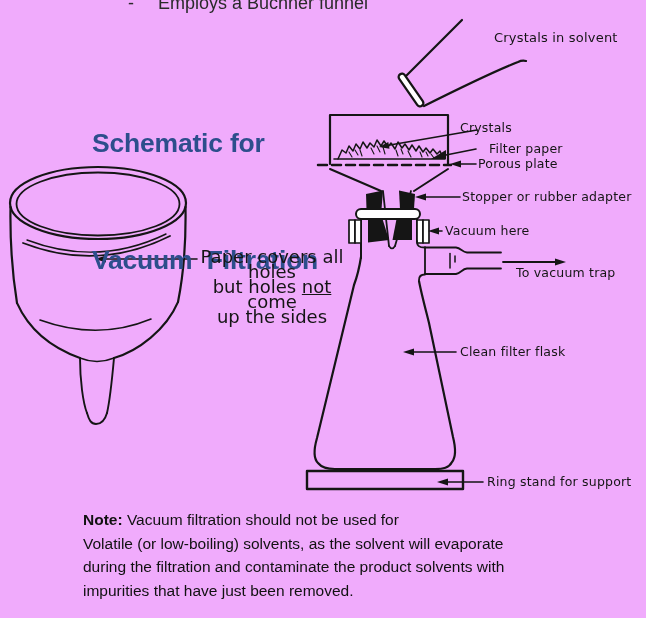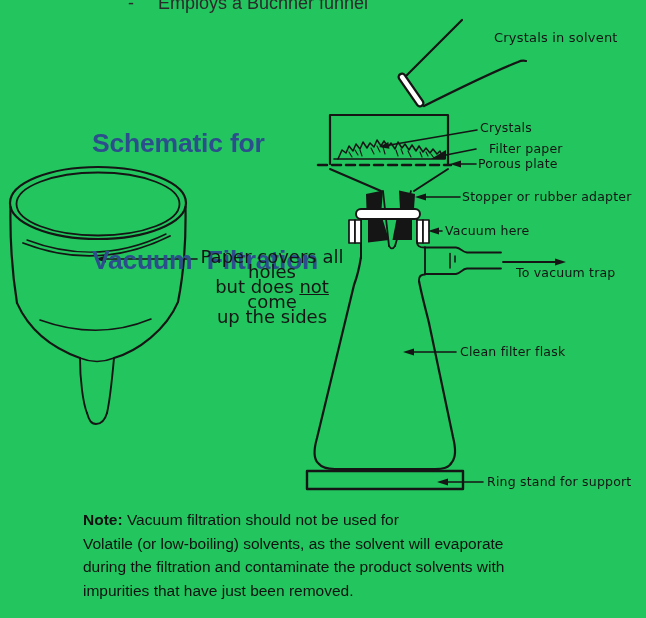--- a/index.html
+++ b/index.html
@@ -1,17 +1,17 @@
 <!DOCTYPE html>
 <html><head>
 <meta charset="utf-8">
 <style>
   html,body{margin:0;padding:0;background:#fff;}
   #slide{
-    position:relative;width:646px;height:618px;background:#22c55e;overflow:hidden;
+    position:relative;width:646px;height:618px;background:#f0abfc;overflow:hidden;
     font-family:"Liberation Sans",sans-serif;color:#1a1a1a;
   }
   .abs{position:absolute;}
   .diagram-label{
     font-family:"DejaVu Sans",sans-serif;font-size:12.5px;letter-spacing:.2px;
     color:#151515;white-space:pre;line-height:14px;
   }
   #bullet-line{
     top:-7px;left:128px;font-size:18px;color:#2a2a2a;white-space:pre;
     font-family:"Liberation Sans",sans-serif;
@@ -162,39 +162,39 @@
   <div id="bullet-line" class="abs"><span class="dash">-</span><span>Employs a Buchner funnel</span></div>
 
   <div id="slide-title" class="abs">
     <div>Schematic for</div>
     <div>Vacuum  Filtration</div>
   </div>
 
   <div class="abs diagram-label" style="top:31px;left:494px;font-size:13px;">Crystals in solvent</div>
 
 
-  <div class="abs diagram-label" style="top:121px;left:480px;">Crystals</div>
+  <div class="abs diagram-label" style="top:121px;left:460px;">Crystals</div>
 
   <div class="abs diagram-label" style="top:142px;left:478px;margin-left:11px;">Filter paper</div>
 
   <div class="abs diagram-label" style="top:157px;left:478px;">Porous plate</div>
 
   <div class="abs diagram-label" style="top:190px;left:462px;">Stopper or rubber adapter</div>
 
   <div class="abs diagram-label" style="top:224px;left:445px;">Vacuum here</div>
 
   <div class="abs diagram-label" style="top:266px;left:516px;">To vacuum trap</div>
 
   <div class="abs diagram-label" style="top:345px;left:460px;">Clean filter flask</div>
 
   <div class="abs diagram-label" style="top:475px;left:487px;">Ring stand for support</div>
 
   <div id="paper-note" class="abs">
     <div>Paper covers all holes</div>
-    <div><span>but does </span><span class="u">not</span><span> come</span></div>
+    <div><span>but holes </span><span class="u">not</span><span> come</span></div>
     <div>up the sides</div>
   </div>
 
   <div id="bottom-note" class="abs">
     <div><span class="bold">Note:</span><span> Vacuum filtration should not be used for</span></div>
     <div>Volatile (or low-boiling) solvents, as the solvent will evaporate</div>
     <div>during the filtration and contaminate the product solvents with</div>
     <div>impurities that have just been removed.</div>
   </div>
 

